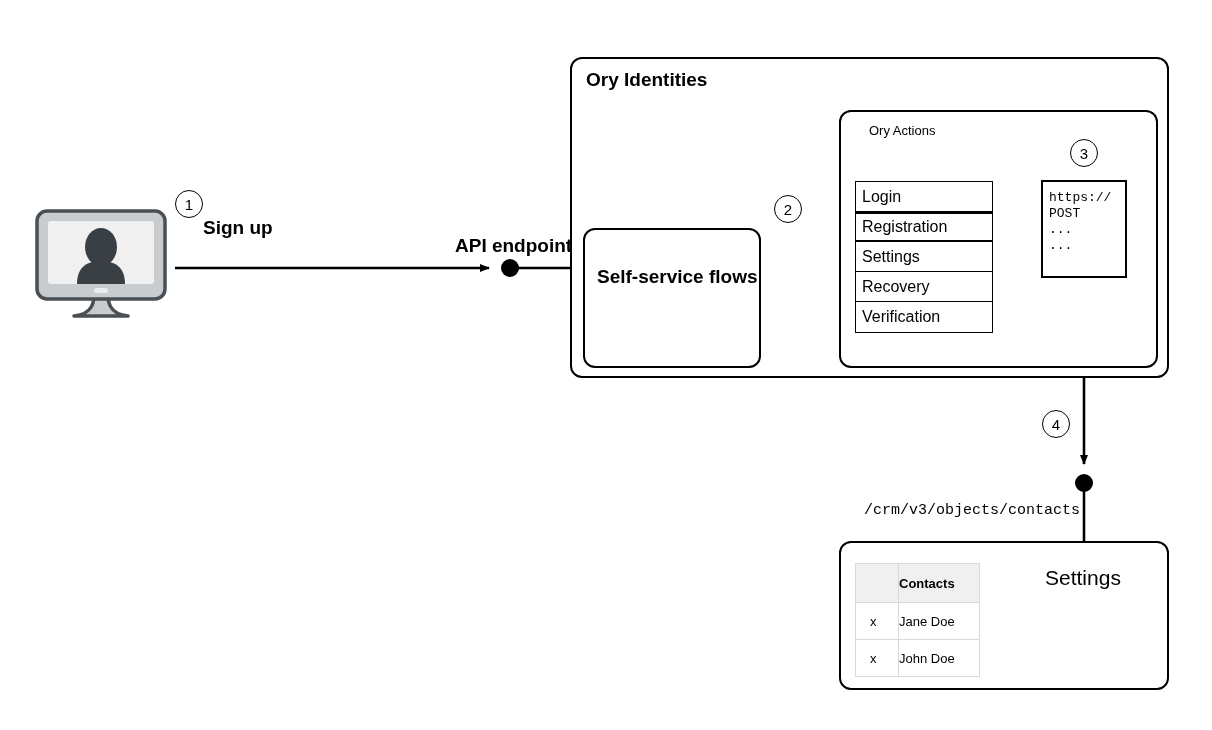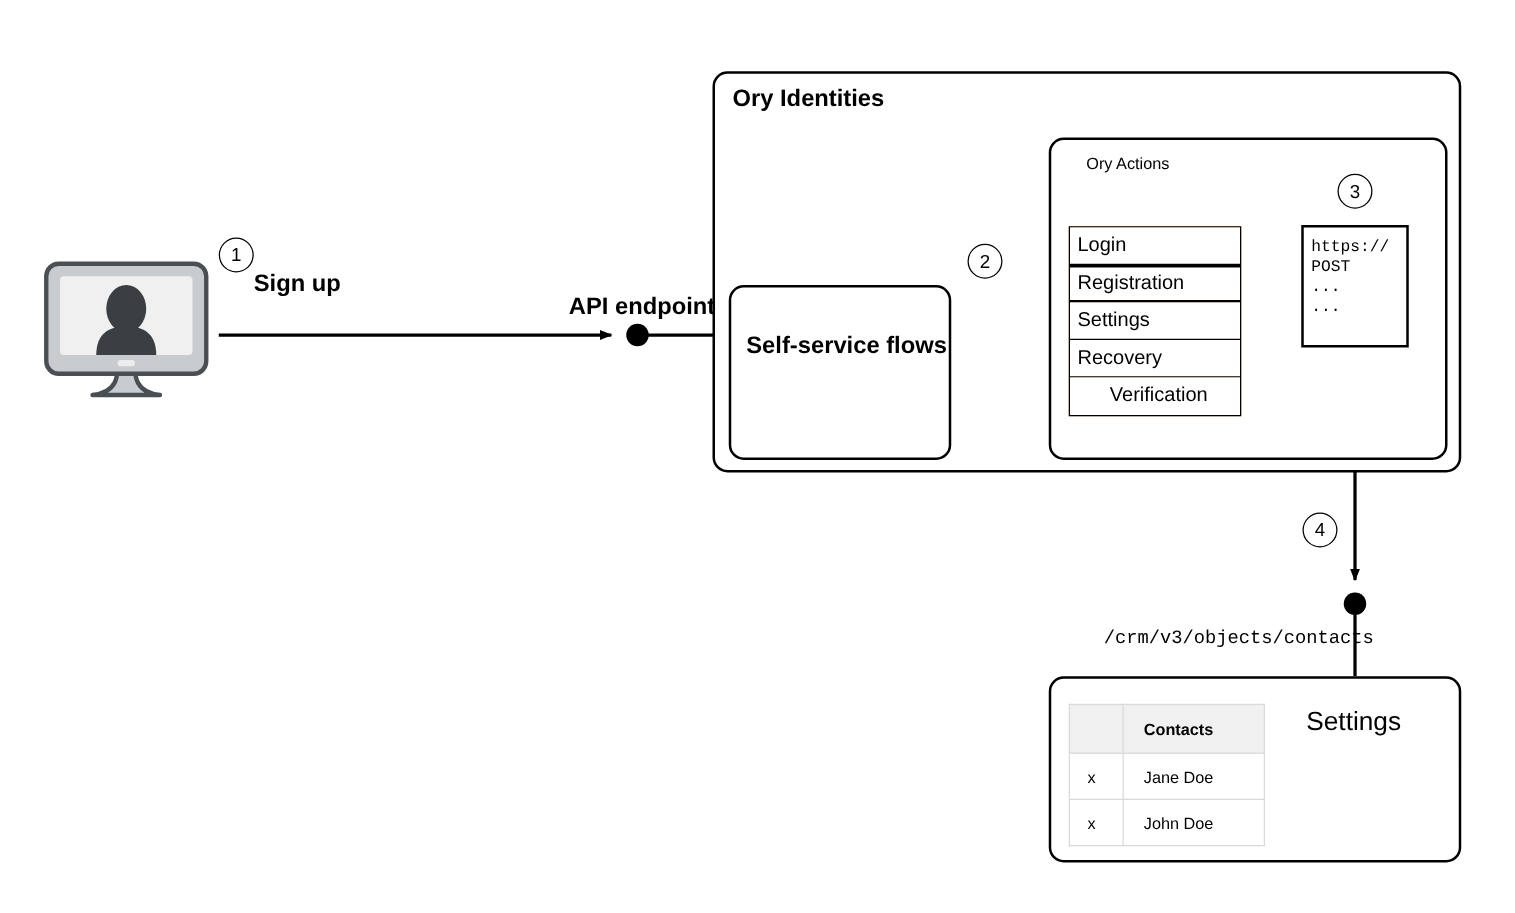--- a/index.html
+++ b/index.html
@@ -70,21 +70,21 @@
   #action-list .row {
     height: 30px;
     box-sizing: border-box;
     border-bottom: 1.6px solid #000;
     display: flex;
     align-items: center;
     padding-left: 6px;
     font-size: 16px;
     background: #fff;
   }
-  #action-list .row:last-child { border-bottom: none; justify-content: center; }
+  #action-list .row:last-child { border-bottom: none; }
   #action-list .row.hl {
     border-top: 2.6px solid #000;
     border-bottom: 2.6px solid #000;
   }
 
   
   #code-box {
     position: absolute;
     left: 1041px;
     top: 180px;
@@ -103,21 +103,21 @@
   #contacts-table {
     position: absolute;
     left: 855px;
     top: 563px;
     border-collapse: collapse;
     background: #fff;
     font-size: 13px;
   }
   #contacts-table th, #contacts-table td {
     border: 1px solid #d9d9d9;
-    padding: 0 16px;
+    padding: 0 0;
     height: 36px;
     text-align: left;
     font-weight: normal;
   }
   #contacts-table thead th {
     background: #f0f0f0;
     font-weight: bold;
     height: 38px;
   }
   #contacts-table .c-narrow { width: 14px; padding: 0 14px; }
@@ -208,21 +208,21 @@
 
   <div id="code-box">
     <div>https://</div>
     <div>POST</div>
     <div>...</div>
     <div>...</div>
   </div>
 
   <div class="step-num" style="left:1042px; top:410px;">4</div>
 
-  <div class="txt mono" style="left:883px; top:503px; font-size:15px;">/crm/v3/objects/contacts</div>
+  <div class="txt mono" style="left:864px; top:503px; font-size:15px;">/crm/v3/objects/contacts</div>
 
   <div class="rbox" style="left:839px; top:541px; width:330px; height:149px; border-width:2.4px;"></div>
   <div class="txt" style="left:1045px; top:567px; font-size:21px;">Settings</div>
 
   <table id="contacts-table">
     <thead>
       <tr>
         <th class="c-narrow"></th>
         <th class="c-wide">Contacts</th>
       </tr>

